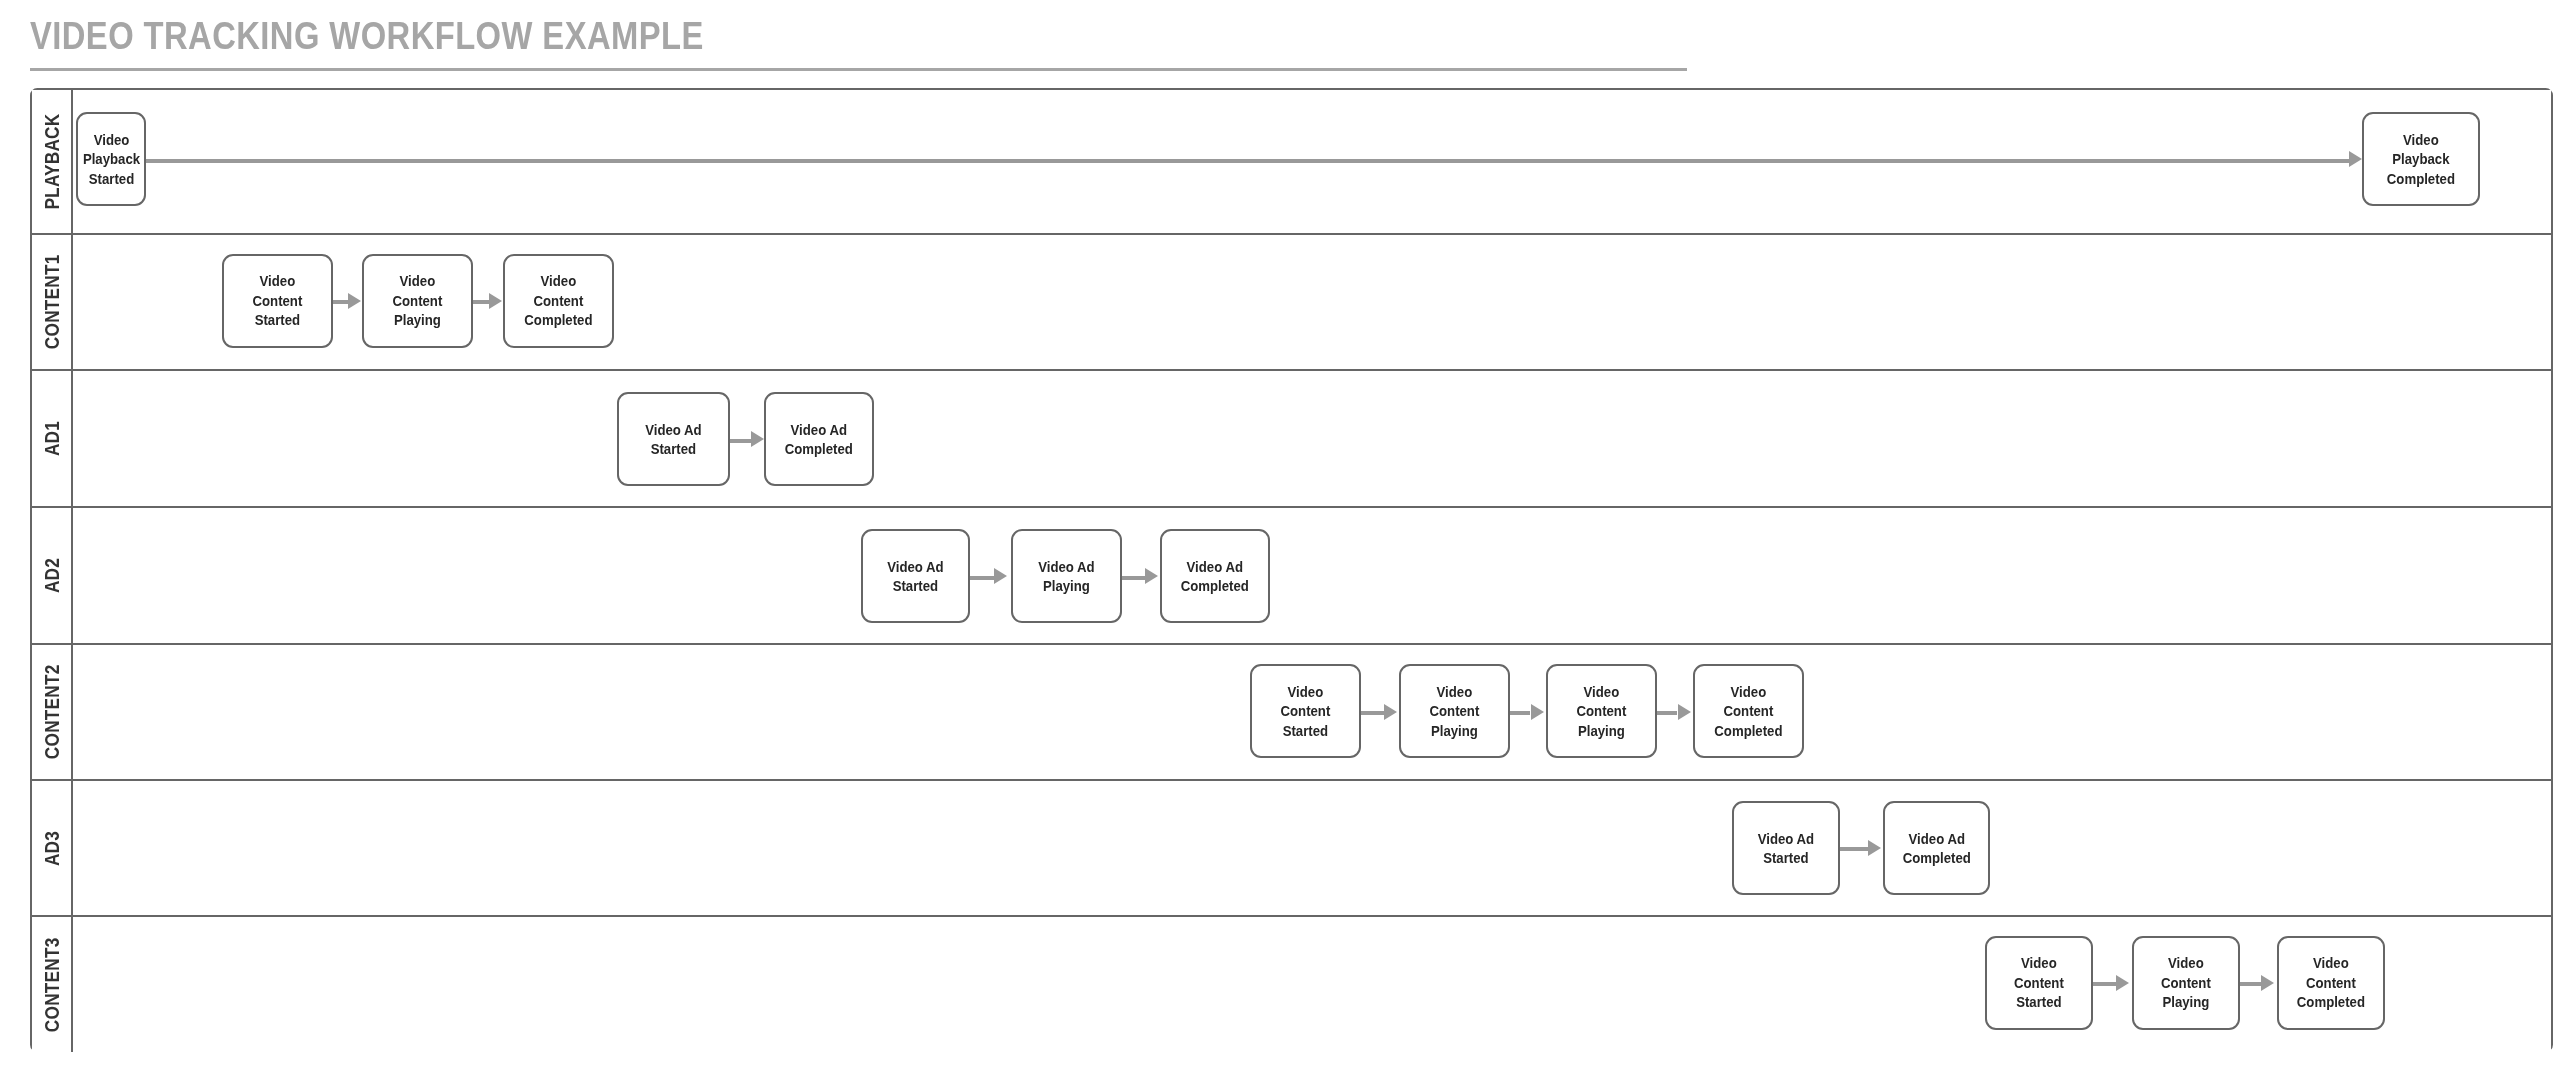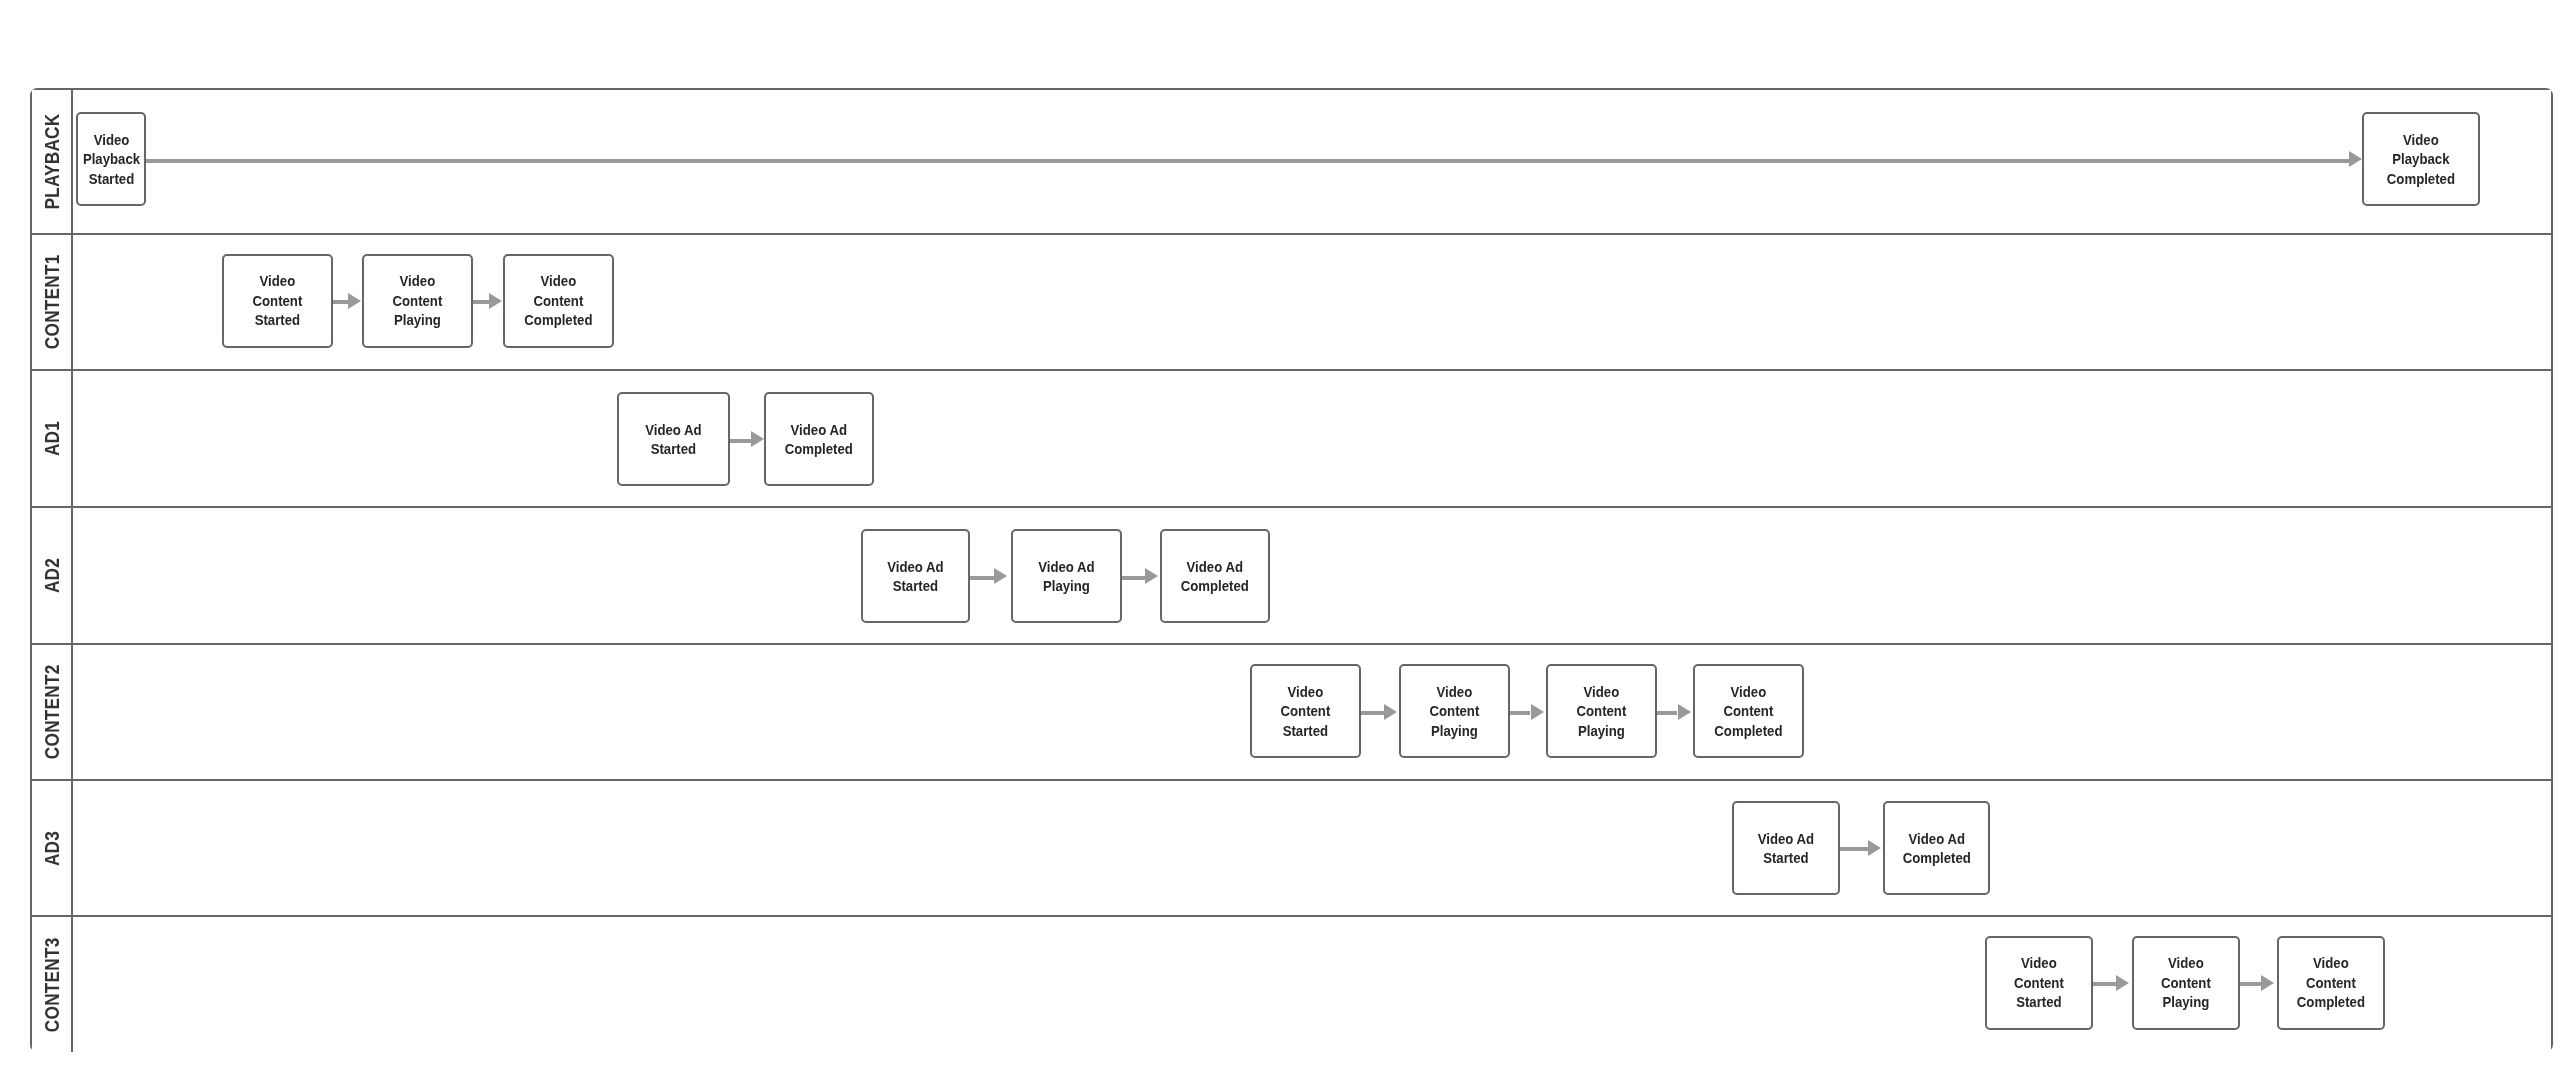--- a/index.html
+++ b/index.html
@@ -89,21 +89,21 @@
   .lane-body {
     position: relative;
     flex: 1 1 auto;
     background: #ffffff;
   }
 
   
   .node {
     position: absolute;
     border: 2.1px solid #666666;
-    border-radius: 5px;
+    border-radius: 11px;
     background: #ffffff;
     display: flex;
     align-items: center;
     justify-content: center;
     text-align: center;
     padding: 2.1px 3.1px;
   }
   .node-label {
     font-size: 15px;
     font-weight: bold;
@@ -126,20 +126,24 @@
     border-top: 8.8px solid transparent;
     border-bottom: 8.8px solid transparent;
     border-left: 13.5px solid #999999;
   }
 </style>
 </head>
 <body>
 
 <div id="page">
 
+  <div id="title-block">
+    <div id="page-title">VIDEO TRACKING WORKFLOW EXAMPLE</div>
+    <div id="title-rule"></div>
+  </div>
 
   <div id="lane-container">
       <div class="lane" style="height: 145px;">
         <div class="lane-header">
           <div class="lane-header-text"><span>PLAYBACK</span></div>
         </div>
         <div class="lane-body">
           <div class="connector" style="left: 73px; top: 69px; width: 2203px;"></div>
           <div class="arrowhead" style="left: 2276px; top: 61px;"></div>
           <div class="node" style="left: 3.1px; top: 22px; width: 70px; height: 94px;">

